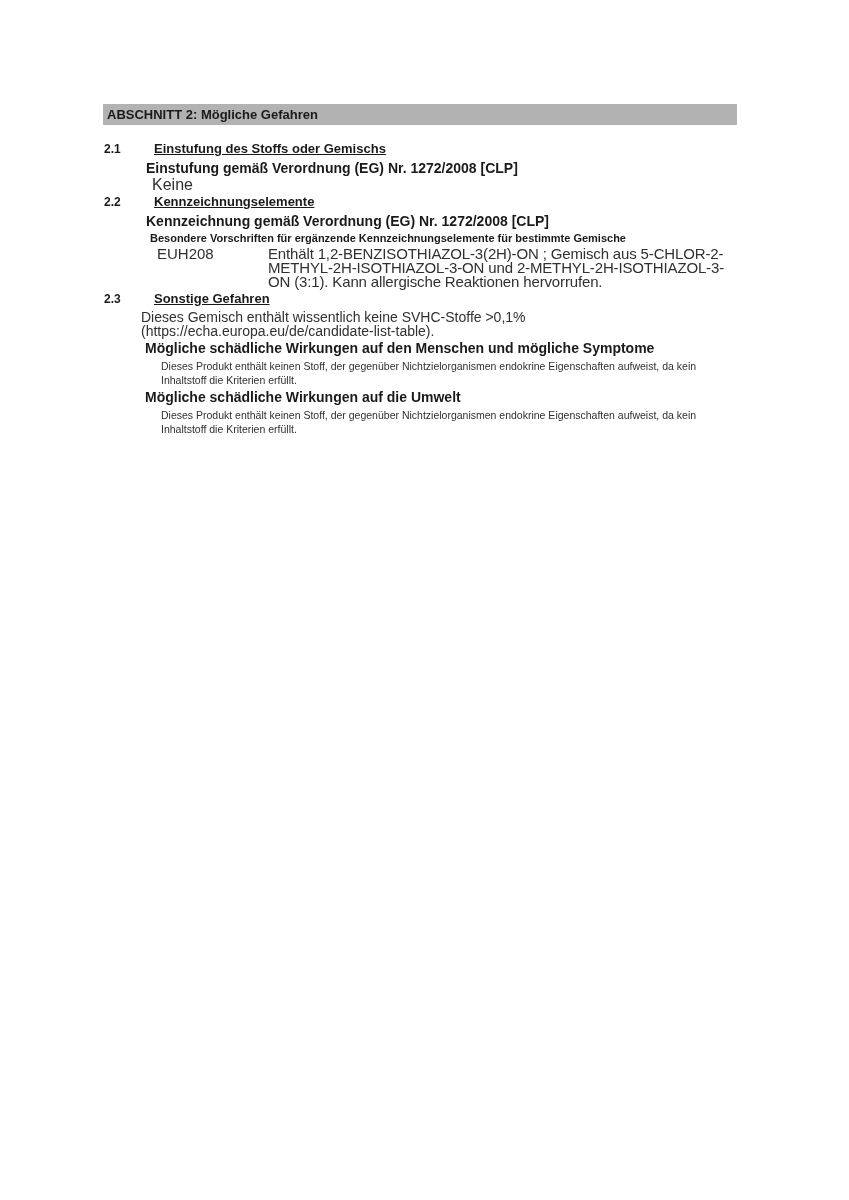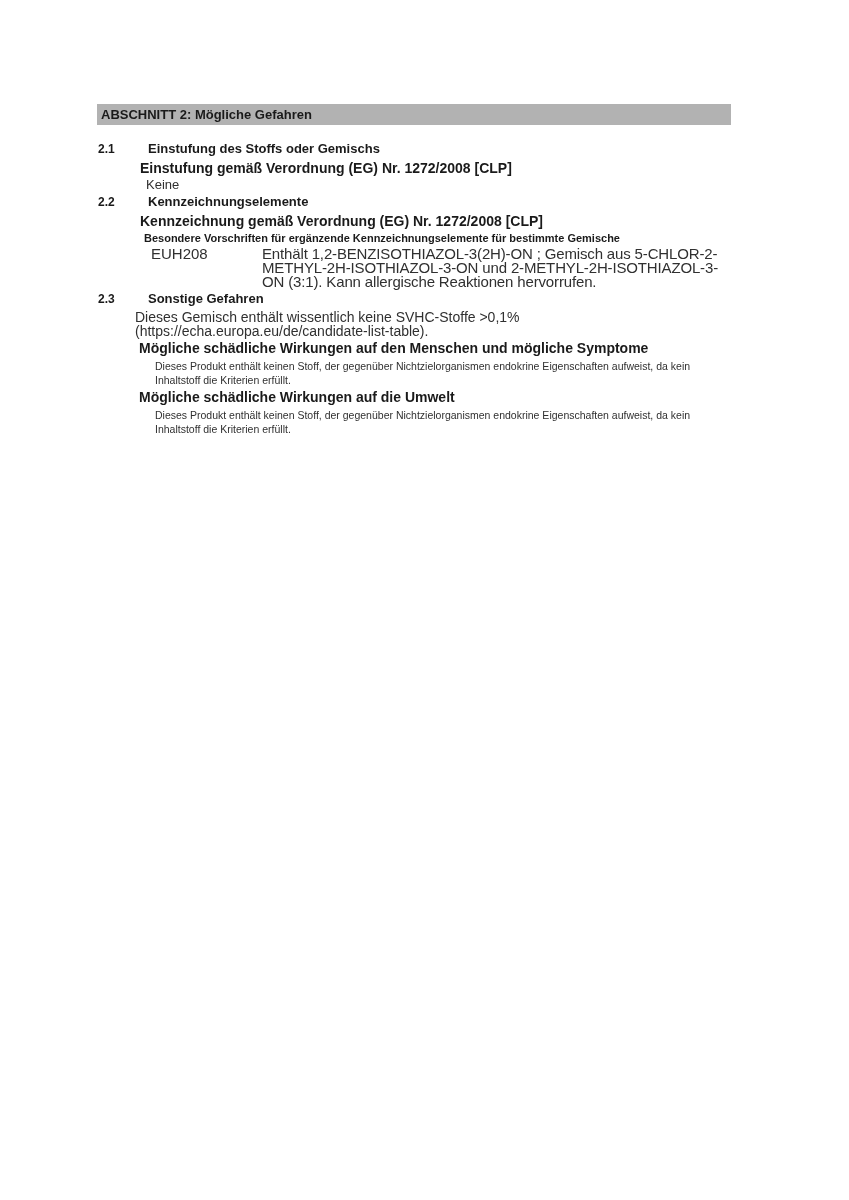--- a/index.html
+++ b/index.html
@@ -7,21 +7,21 @@
     position: relative;
     width: 849px;
     height: 1200px;
     background: #ffffff;
     font-family: "Liberation Sans", sans-serif;
     color: #303030;
     overflow: hidden;
   }
   .content {
     position: absolute;
-    left: 97px;
+    left: 103px;
     top: 104px;
     width: 634px;
   }
   .section-bar {
     background: #b2b2b2;
     color: #1a1a1a;
     font-size: 13px;
     font-weight: bold;
     line-height: 15px;
     padding: 3px 5px 3px 4px;
@@ -40,31 +40,32 @@
     font-size: 12px;
     font-weight: bold;
     color: #1a1a1a;
     line-height: 15px;
   }
   .sec-title {
     font-size: 13px;
     font-weight: bold;
     color: #1a1a1a;
     line-height: 15px;
+    text-decoration: underline;
   }
   .sub-head {
     margin: 0 0 2px 43px;
     font-size: 14px;
     font-weight: bold;
     color: #1a1a1a;
     line-height: 17px;
   }
   .keine {
     margin: 0 0 16px 49px;
-    font-size: 13px;
+    font-size: 16px;
     line-height: 12px;
     color: #303030;
     margin-bottom: 3px;
   }
   .provision-head {
     margin: 0 0 2px 47px;
     font-size: 11px;
     font-weight: bold;
     color: #1a1a1a;
     line-height: 13px;

